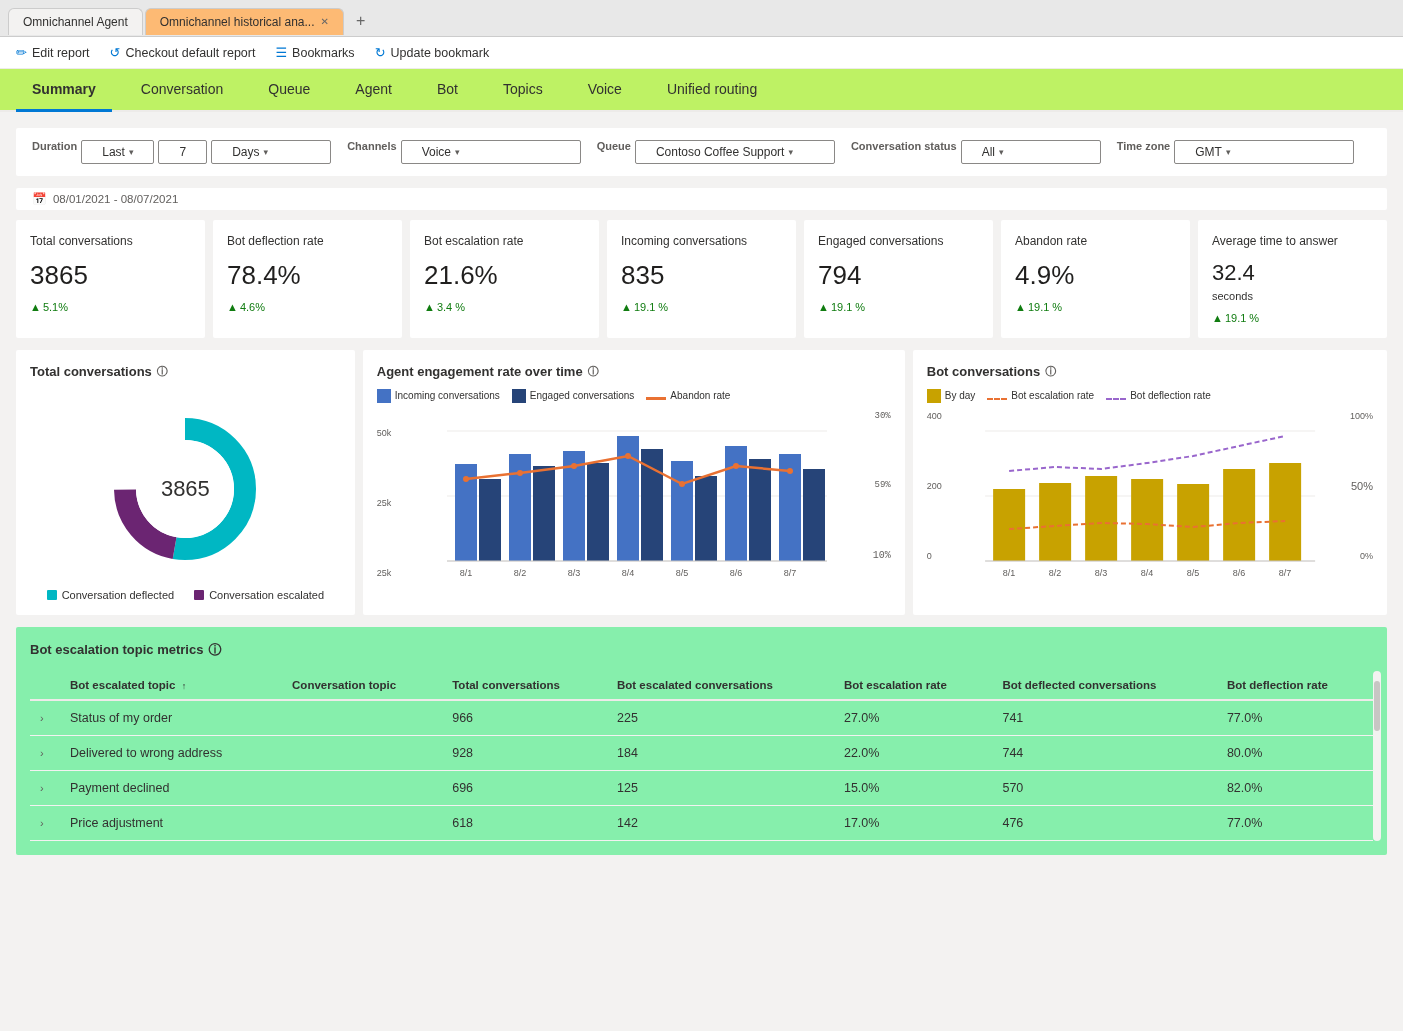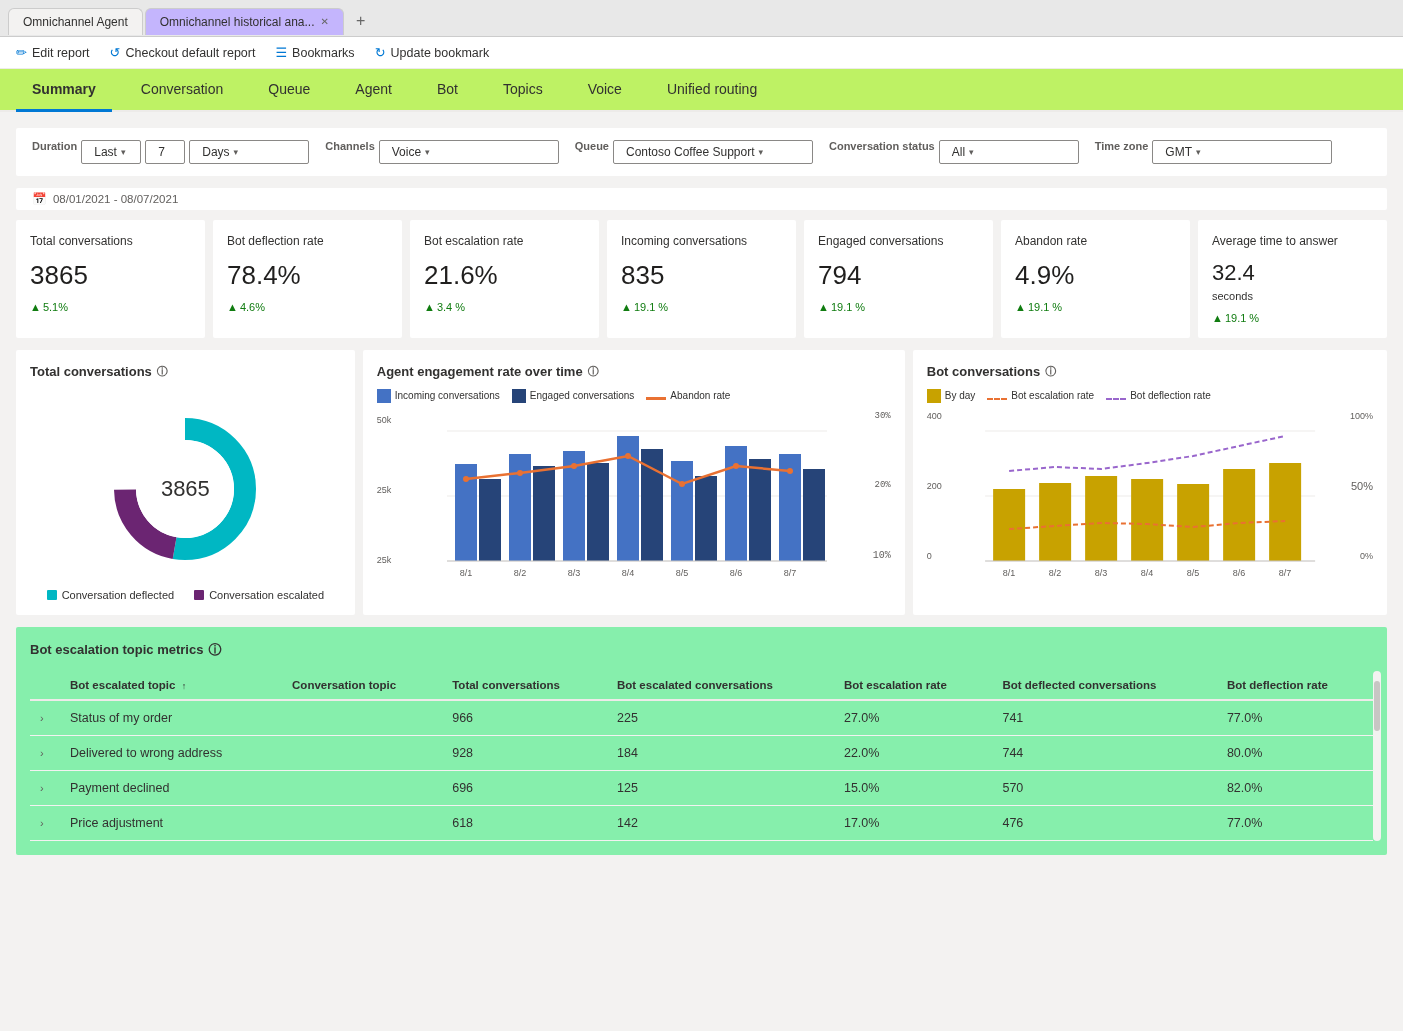--- a/index.html
+++ b/index.html
@@ -20,21 +20,21 @@
       padding: 6px 14px;
       background: #f3f2f1;
       border-radius: 6px 6px 0 0;
       font-size: 12px;
       cursor: pointer;
       gap: 6px;
       border: 1px solid #ccc;
       border-bottom: none;
     }
     .browser-tab.active {
-      background: #c4b5fd;
+      background: #fdba74;
       font-weight: 500;
     }
     .browser-tab .close-icon { font-size: 10px; color: #666; cursor: pointer; }
     .tab-add { background: none; border: none; padding: 6px 10px; cursor: pointer; font-size: 16px; color: #666; }
 
     
     .toolbar {
       display: flex;
       align-items: center;
       gap: 20px;
@@ -88,21 +88,21 @@
       margin-bottom: 12px;
       border-radius: 2px;
       flex-wrap: wrap;
     }
     .filter-group { display: flex; flex-direction: row; gap: 4px; }
     .filter-label { font-size: 11px; color: #605e5c; font-weight: 600; }
     .filter-controls { display: flex; gap: 4px; align-items: center; }
     .filter-select {
       border: 1px solid #8a8886;
       background: #fff;
-      padding: 4px 12px;
+      padding: 4px 20px;
       font-size: 12px;
       border-radius: 2px;
       cursor: pointer;
       display: flex;
       align-items: center;
       gap: 4px;
       min-width: 60px;
     }
     .filter-select.wide { min-width: 120px; }
     .filter-select.wider { min-width: 180px; }
@@ -433,29 +433,29 @@
           <div style="width:14px;height:14px;background:#264478;"></div>
           <span>Engaged conversations</span>
         </div>
         <div class="legend-entry">
           <div style="width:20px;height:3px;background:#e97132;margin-top:5px;"></div>
           <span>Abandon rate</span>
         </div>
       </div>
       <div style="position:relative; padding-left:36px; padding-right:30px;">
         
-        <div style="position:absolute;left:0;top:4px;height:150px;display:flex;flex-direction:column;justify-content:space-between;">
+        <div style="position:absolute;left:0;top:17px;height:150px;display:flex;flex-direction:column;justify-content:space-between;">
           <span style="font-size:9px;color:#605e5c;">50k</span>
           <span style="font-size:9px;color:#605e5c;">25k</span>
           <span style="font-size:9px;color:#605e5c;">25k</span>
         </div>
         
         <div style="position:absolute;right:0;top:0;height:150px;display:flex;flex-direction:column;justify-content:space-between;text-align:right;font-family:Liberation Mono, monospace;">
           <span style="font-size:9px;color:#605e5c;">30%</span>
-          <span style="font-size:9px;color:#605e5c;">20%</span>
+          <span style="font-size:9px;color:#605e5c;">59%</span>
           <span style="font-size:10px;color:#605e5c;">10%</span>
         </div>
         <svg width="100%" height="170" viewBox="0 0 380 170" class="svg-chart">
 
           <line x1="0" y1="20" x2="380" y2="20" stroke="#edebe9" stroke-width="1"></line>
           <line x1="0" y1="85" x2="380" y2="85" stroke="#edebe9" stroke-width="1"></line>
           <line x1="0" y1="150" x2="380" y2="150" stroke="#edebe9" stroke-width="1"></line>
 
           <rect x="8" y="53" width="22" height="97" fill="#4472c4"></rect>
           <rect x="32" y="68" width="22" height="82" fill="#264478"></rect>

